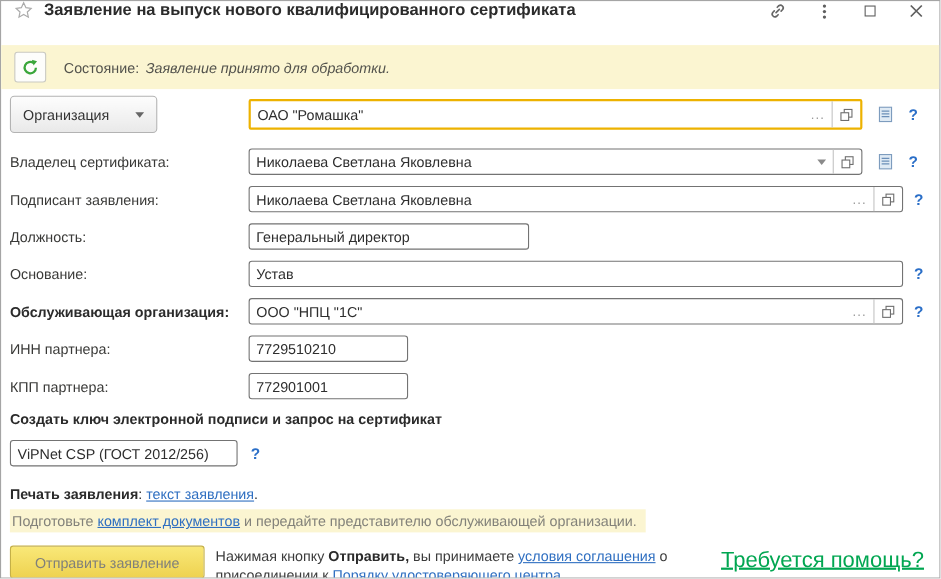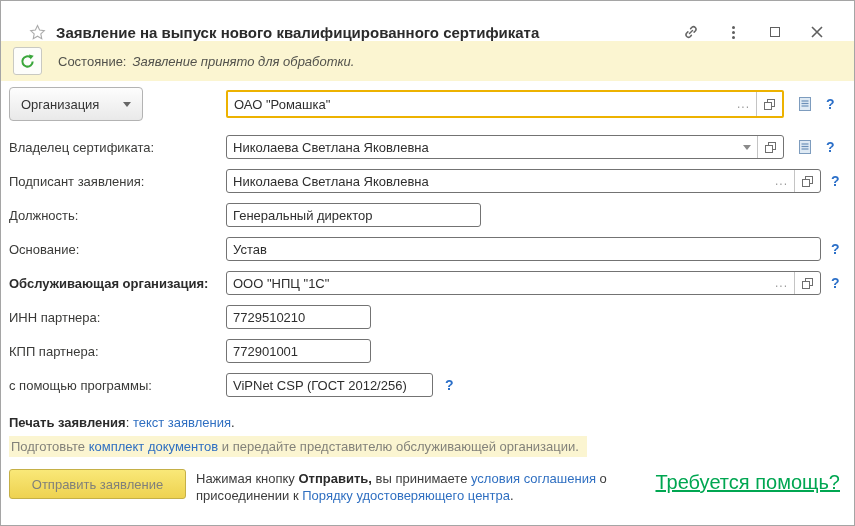--- a/index.html
+++ b/index.html
@@ -3,21 +3,21 @@
 <meta charset="utf-8">
 <style>
   html,body{margin:0;padding:0;background:#e9e9e9;}
   .window{
     width:855px;height:526px;box-sizing:border-box;margin:0;
     border:1px solid #a5a5a5;background:#fff;overflow:hidden;
     font-family:"Liberation Sans","DejaVu Sans",sans-serif;font-size:13px;color:#333;
     position:relative;
   }
   
-  .titlebar{height:40px;display:flex;align-items:flex-end;padding:0 28px;}
+  .titlebar{height:40px;display:flex;align-items:flex-start;padding:0 12px;}
   .star{margin-right:10px;display:flex;align-items:center;cursor:pointer;}
   .title{font-size:15px;font-weight:bold;color:#2b2b2b;white-space:nowrap;}
   .win-icons{margin-left:auto;display:flex;align-items:center;gap:24px;}
   .win-btn{display:flex;align-items:center;justify-content:center;width:18px;height:18px;cursor:pointer;}
   .kebab{display:flex;flex-direction:column;gap:2px;align-items:center;}
   .kebab i{width:3px;height:3px;background:#5f5f5f;border-radius:50%;display:block;}
   .maxi{width:10px;height:10px;border:1.5px solid #5f5f5f;box-sizing:border-box;}
   
   .statusbar{height:40px;background:#fbf5d1;display:flex;align-items:center;padding:0 12px;}
   .refresh-btn{width:27px;height:26px;background:#fdfdfb;border:1px solid #c9c9c2;border-radius:3px;
@@ -51,21 +51,21 @@
   
   .org-btn{height:28px;box-sizing:border-box;display:flex;align-items:center;gap:24px;padding:16px 11px;
     background:linear-gradient(#fdfdfd,#e9e9e9);border:1px solid #b3b3b3;border-radius:4px;
     color:#333;cursor:pointer;}
   .org-btn .tri{border-top-color:#666;}
   
   .section-h{font-weight:bold;color:#2b2b2b;margin:10px 0 12px 0;}
   
   .print-line{margin:18px 0 6px 0;color:#2e2e2e;}
   .print-line .pl-bold{font-weight:bold;color:#2b2b2b;}
-  a.blue{color:#2f6fc1;cursor:pointer;}
+  a.blue{color:#2f6fc1;text-decoration:underline;cursor:pointer;}
   
   .notice{display:inline-block;background:#fbf5d1;padding:3px 8px 3px 2px;color:#83827a;margin-bottom:2px;}
   
   .footer{display:flex;align-items:flex-start;margin-top:10px;}
   .submit-btn{flex:none;width:177px;height:30px;box-sizing:border-box;border:1px solid #c5b047;border-radius:3px;
     background:linear-gradient(#f9e878,#eed250);color:#80807a;font-size:13px;
     display:flex;align-items:center;justify-content:center;cursor:pointer;}
   .agreement{margin-left:10px;width:505px;line-height:17px;color:#3c3c3c;padding-top:1px;}
   .agreement b{color:#2b2b2b;}
   .help-link{margin-left:auto;margin-right:4px;color:#00a651;text-decoration:underline;
@@ -249,23 +249,23 @@
       </div>
     </div>
 
     <div class="frow">
       <div class="flabel">КПП партнера:</div>
       <div class="fld w-small">
         <span class="val">772901001</span>
       </div>
     </div>
 
-
-    <div class="frow">
-      <div class="flabel">с помощью программы:</div>
+    <div class="section-h">Создать ключ электронной подписи и запрос на сертификат</div>
+
+    <div class="frow">
       <div class="fld w-prog">
         <span class="val">ViPNet CSP (ГОСТ 2012/256)</span>
       </div>
       <span class="help" style="margin-left:12px;">?</span>
     </div>
 
     <div class="print-line">
       <span class="pl-bold">Печать заявления</span><span>: </span><a class="blue">текст заявления</a><span>.</span>
     </div>
 

